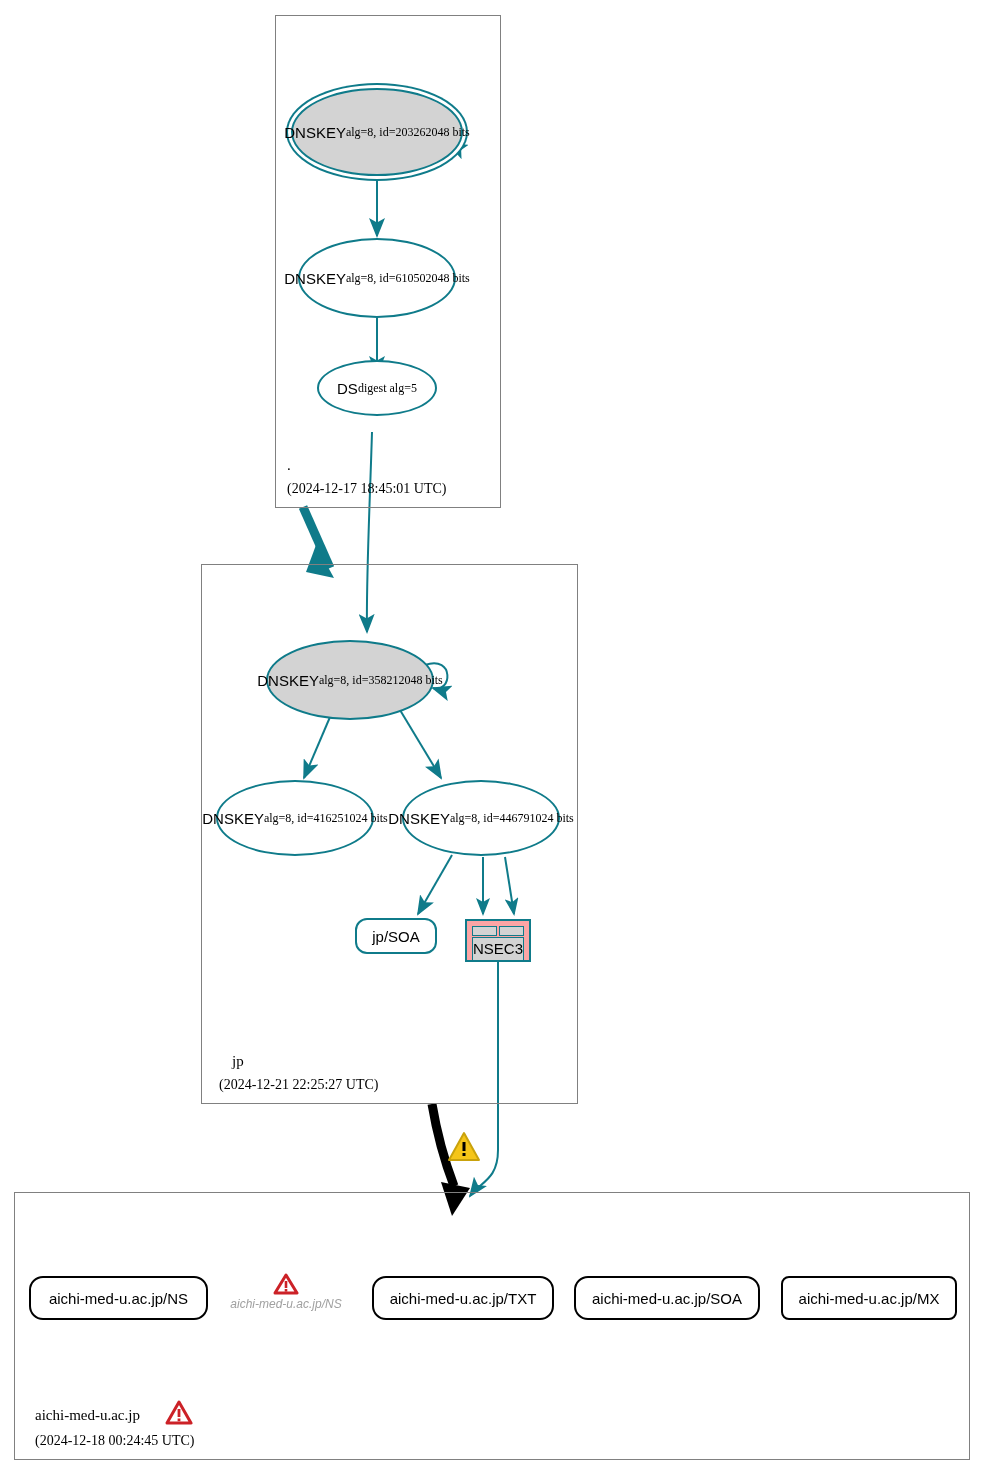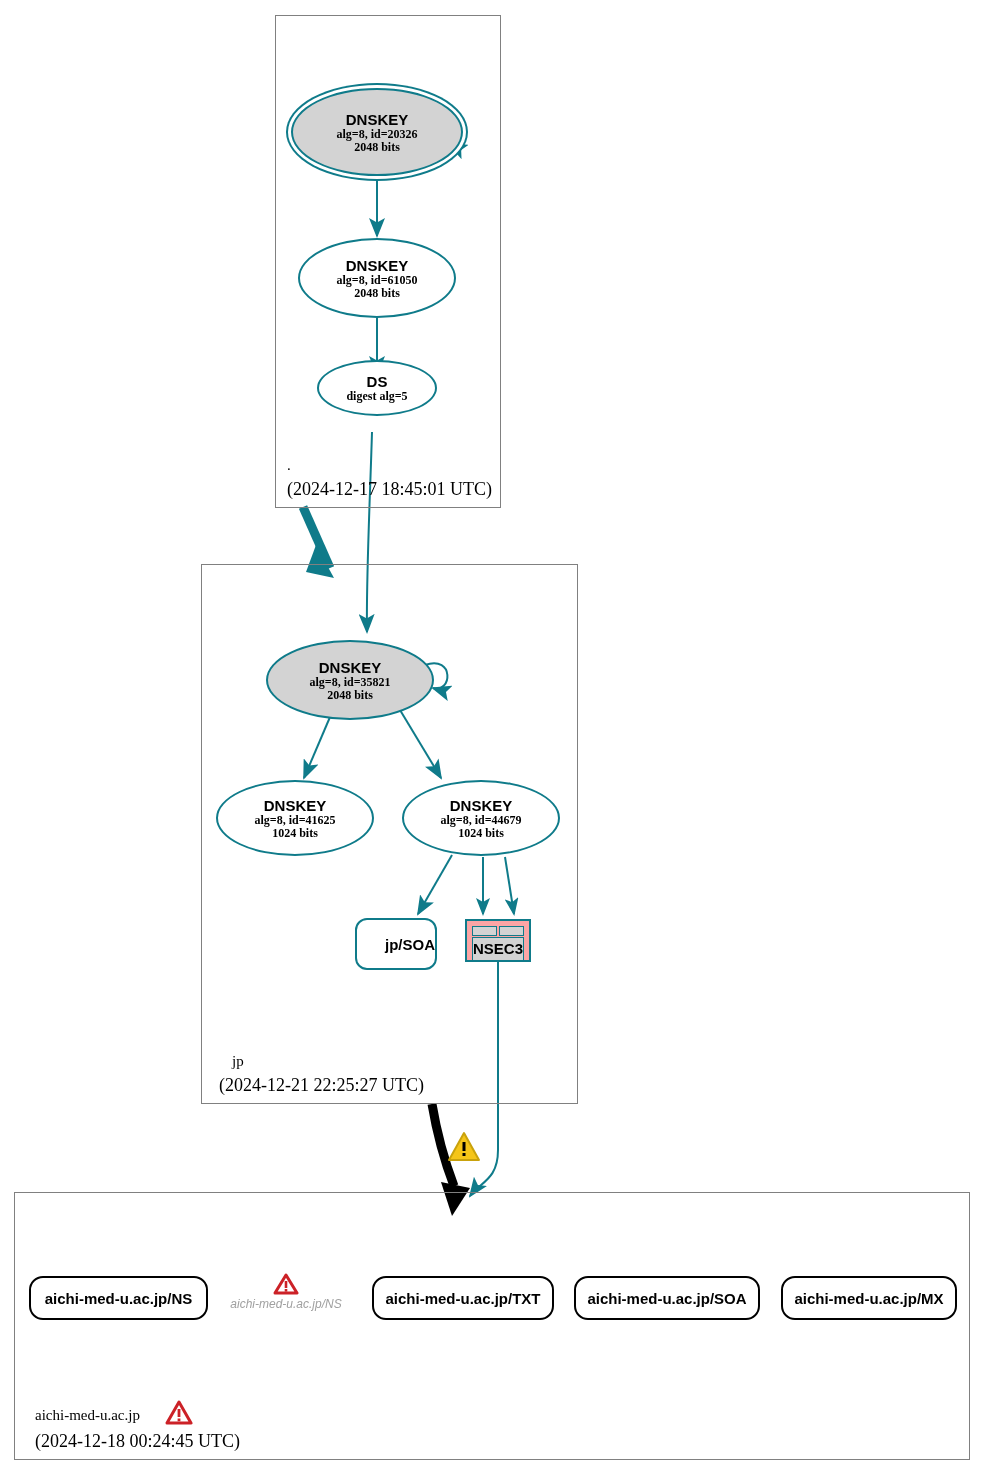--- a/index.html
+++ b/index.html
@@ -33,32 +33,30 @@
     background: transparent;
     box-sizing: border-box;
   }
   .zone-label {
     position: absolute;
     font-family: "Liberation Serif", serif;
     color: #000000;
     white-space: nowrap;
   }
   .zone-name { font-size: 15px; line-height: 18px; }
-  .zone-time { font-size: 18px; line-height: 18px; }
+  .zone-time { font-size: 14px; line-height: 18px; }
 
   .node {
     position: absolute;
     box-sizing: border-box;
     display: flex;
-    flex-direction: column;
     align-items: center;
     justify-content: center;
     text-align: center;
     white-space: nowrap;
-    font-weight: bold;
   }
   .ellipse-node {
     border: 2px solid #0f7b8a;
     border-radius: 50%;
     background: #ffffff;
   }
   .ellipse-node.sep {
     background: #d3d3d3;
   }
   .ellipse-node.anchor {
@@ -255,21 +253,21 @@
     <div class="node-sub">alg=8, id=41625</div>
     <div class="node-sub">1024 bits</div>
   </div>
 
   <div class="node ellipse-node" style="left:402px; top:780px; width:158px; height:76px;">
     <div class="node-title">DNSKEY</div>
     <div class="node-sub">alg=8, id=44679</div>
     <div class="node-sub">1024 bits</div>
   </div>
 
-  <div class="node rrset-node" style="left:355px; top:918px; width:82px; height:52px;align-items:flex-end;">
+  <div class="node rrset-node" style="left:355px; top:918px; width:82px; height:36px;">
     <span>jp/SOA</span>
   </div>
 
   <div class="node nsec-node" style="left:465px; top:919px; width:66px; height:43px;">
     <div class="nsec-head">
       <div class="nsec-cell"></div>
       <div class="nsec-cell"></div>
     </div>
     <div class="nsec-body">NSEC3</div>
   </div>
@@ -298,17 +296,17 @@
   </div>
 
   <div class="node secure-rrset" style="left:574px; top:1276px; width:186px; height:44px;">
     <span>aichi-med-u.ac.jp/SOA</span>
   </div>
 
   <div class="node secure-rrset" style="left:372px; top:1276px; width:182px; height:44px;">
     <span>aichi-med-u.ac.jp/TXT</span>
   </div>
 
-  <div class="node secure-rrset" style="left:781px; top:1276px; width:176px; height:44px;">
+  <div class="node secure-rrset" style="left:781px; top:1276px; width:176px; height:44px;border-radius:8px;">
     <span>aichi-med-u.ac.jp/MX</span>
   </div>
 
 </div>
 
 </body></html>

